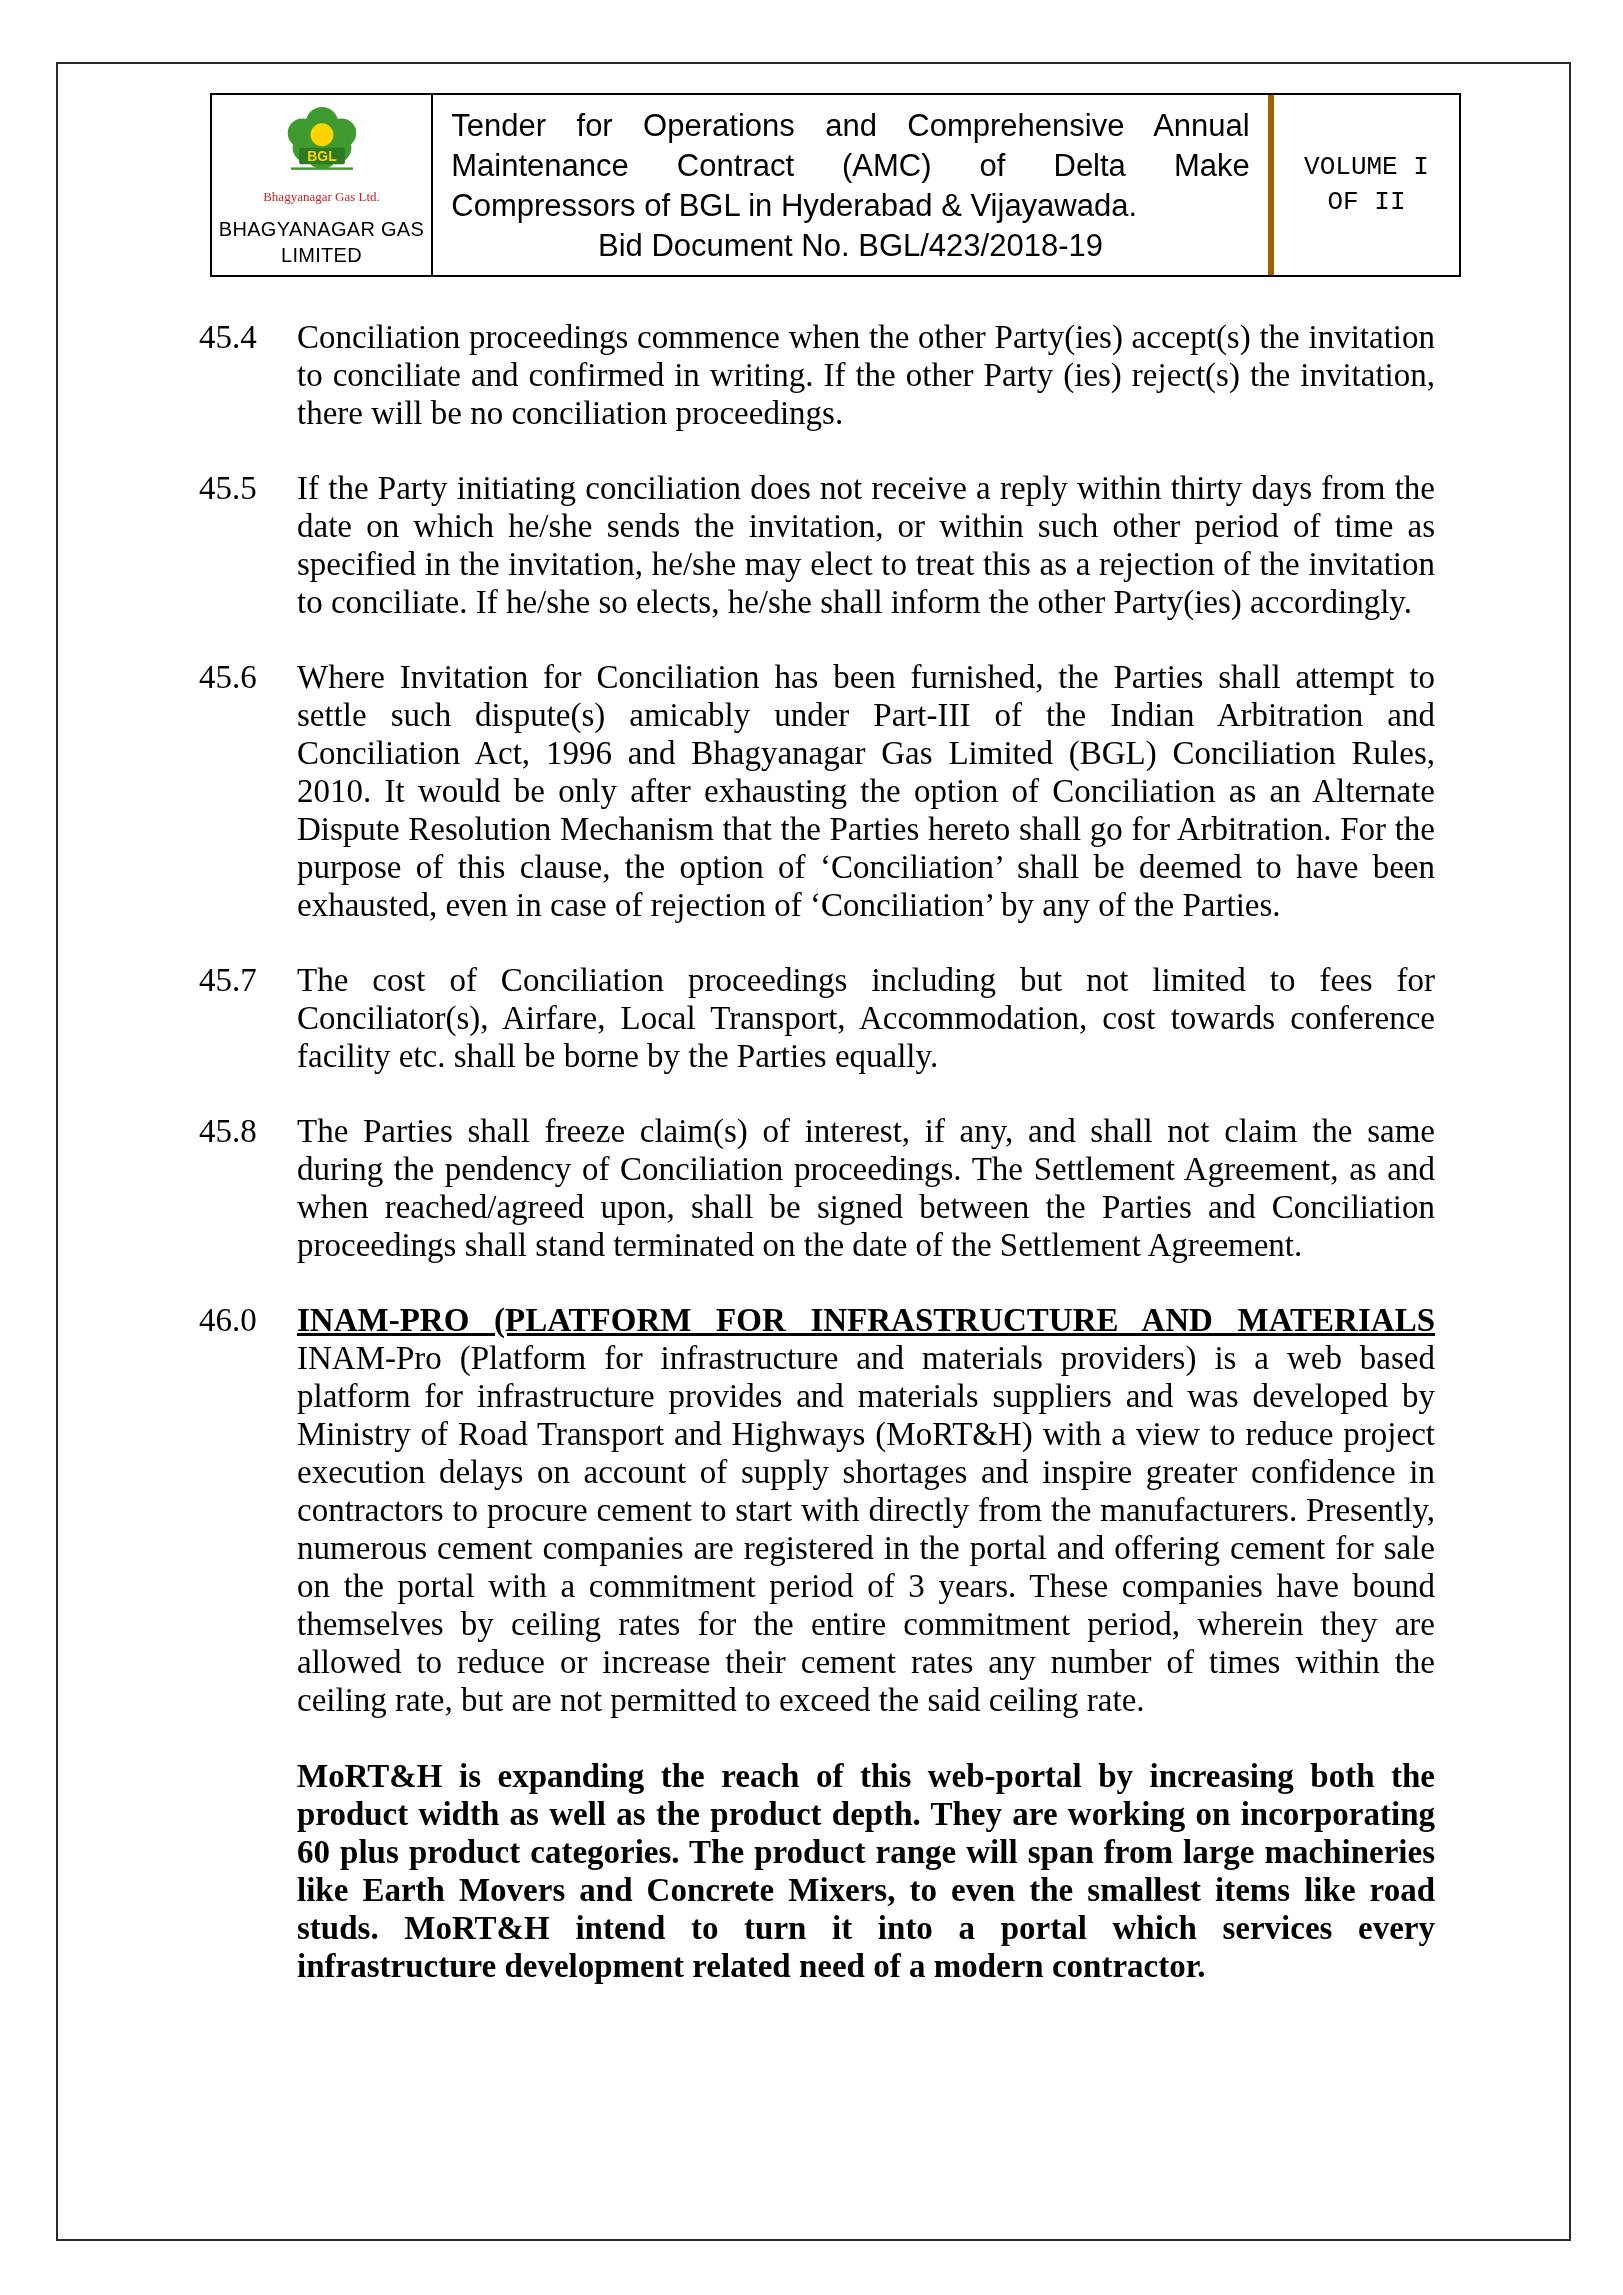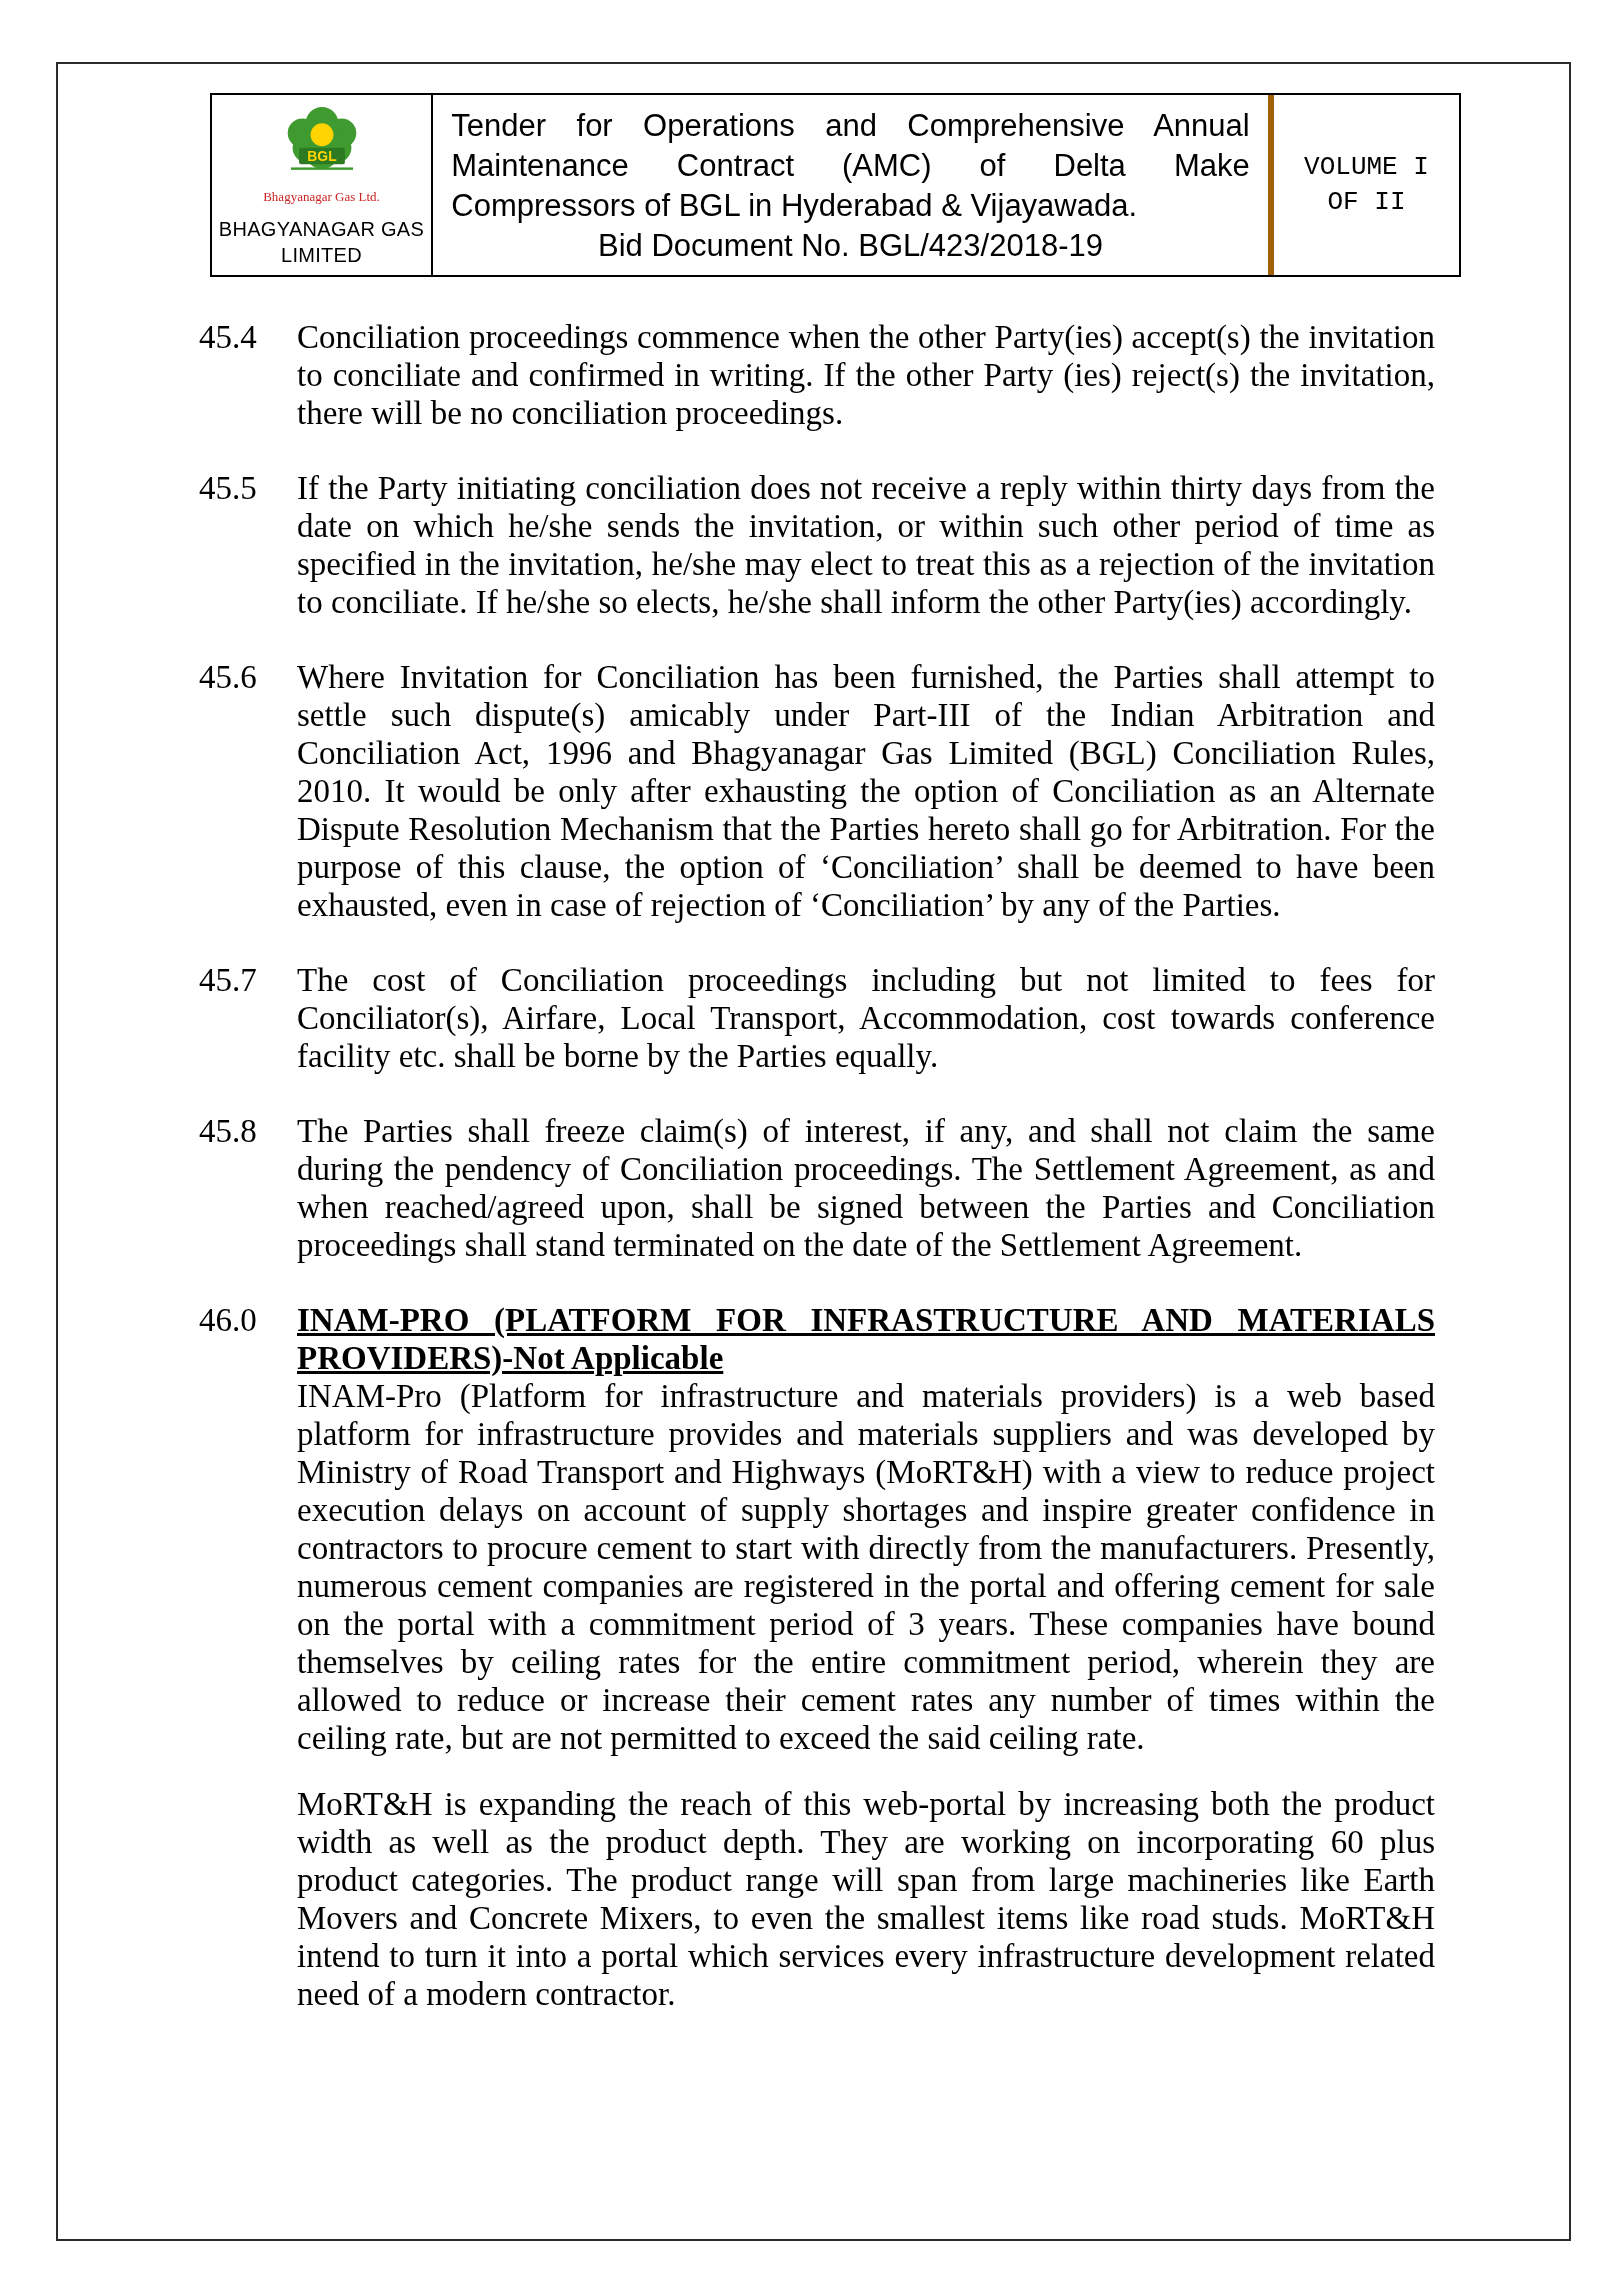--- a/index.html
+++ b/index.html
@@ -71,21 +71,21 @@
   .clause { display:flex; margin-bottom:37px; }
   .clause-num { width:98px; flex-shrink:0; }
   .clause-body { flex:1; min-width:0; }
   .clause-text { text-align:justify; }
   .clause-heading {
     font-weight:bold;
     text-decoration:underline;
   }
   .h-l1 { text-align:justify; text-align-last:justify; }
   .h-l2 { text-align:left; }
-  .para-gap { margin-top:28px; }
+  .para-gap { margin-top:38px;font-weight:bold; }
   
   .footer {
     position:absolute;
     left:141px; right:134px; bottom:31px;
     display:flex;
     justify-content:space-between;
     align-items:baseline;
     font-size:31px;
     line-height:37px;
   }
@@ -164,21 +164,20 @@
         <div class="clause-body">
           <div class="clause-text">The Parties shall freeze claim(s) of interest, if any, and shall not claim the same during the pendency of Conciliation proceedings. The Settlement Agreement, as and when reached/agreed upon, shall be signed between the Parties and Conciliation proceedings shall stand terminated on the date of the Settlement Agreement.</div>
         </div>
       </div>
 
       <div class="clause">
         <div class="clause-num">46.0</div>
         <div class="clause-body">
           <div class="clause-heading">
             <div class="h-l1">INAM-PRO (PLATFORM FOR INFRASTRUCTURE AND MATERIALS</div>
-            <div class="h-l2">PROVIDERS)-Not Applicable</div>
           </div>
           <div class="clause-text">INAM-Pro (Platform for infrastructure and materials providers) is a web based platform for infrastructure provides and materials suppliers and was developed by Ministry of Road Transport and Highways (MoRT&amp;H)  with a view to reduce project execution delays on account of supply shortages and inspire greater confidence in contractors to procure cement to start with directly from the manufacturers. Presently, numerous cement companies are registered in the portal and offering cement for sale on the portal with a commitment period of 3 years. These companies have bound themselves by ceiling rates for the entire commitment period, wherein they are allowed to reduce or increase their cement rates any number of times within the ceiling rate, but are not permitted to exceed the said ceiling rate.</div>
           <div class="clause-text para-gap">MoRT&amp;H is expanding the reach of this web-portal by increasing both the product width as well as the product depth. They are working on incorporating 60 plus product categories. The product range will span from large machineries like Earth Movers and Concrete Mixers, to even the smallest items like road studs. MoRT&amp;H intend to turn it into a portal which services every infrastructure development related need of a modern contractor.</div>
         </div>
       </div>
 
     </div>
 
 
   </div>

